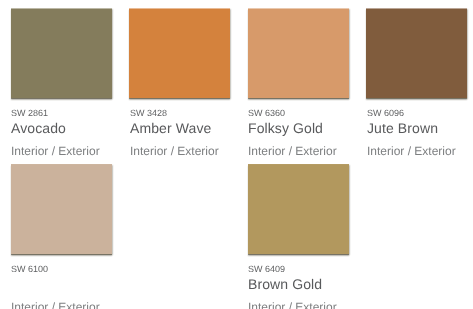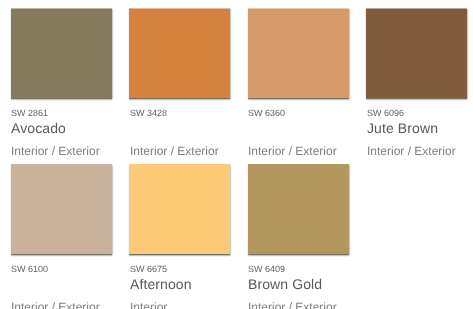--- a/index.html
+++ b/index.html
@@ -55,48 +55,44 @@
   <div class="cell r1 c1">
     <div class="swatch" style="background: rgb(132, 124, 92);"></div>
     <div class="code">SW 2861</div>
     <div class="name">Avocado</div>
     <div class="usage">Interior / Exterior</div>
   </div>
 
   <div class="cell r1 c2">
     <div class="swatch" style="background: rgb(212, 130, 61);"></div>
     <div class="code">SW 3428</div>
+    <div class="name">Amber Wave</div>
     <div class="usage">Interior / Exterior</div>
   </div>
 
   <div class="cell r1 c3">
     <div class="swatch" style="background: rgb(215, 154, 106);"></div>
     <div class="code">SW 6360</div>
+    <div class="name">Folksy Gold</div>
     <div class="usage">Interior / Exterior</div>
   </div>
 
   <div class="cell r1 c4">
     <div class="swatch" style="background: rgb(128, 92, 61);"></div>
     <div class="code">SW 6096</div>
     <div class="name">Jute Brown</div>
     <div class="usage">Interior / Exterior</div>
   </div>
 
   <div class="cell r2 c1">
     <div class="swatch" style="background: rgb(203, 178, 156);"></div>
     <div class="code">SW 6100</div>
     <div class="usage">Interior / Exterior</div>
   </div>
 
-  <div class="cell r2 c2">
-    <div class="swatch" style="background: rgb(252, 202, 119);"></div>
-    <div class="code">SW 6675</div>
-    <div class="name">Afternoon</div>
-    <div class="usage">Interior</div>
-  </div>
 
   <div class="cell r2 c3">
     <div class="swatch" style="background: rgb(178, 152, 94);"></div>
     <div class="code">SW 6409</div>
     <div class="name">Brown Gold</div>
     <div class="usage">Interior / Exterior</div>
   </div>
 
 </div>
 

